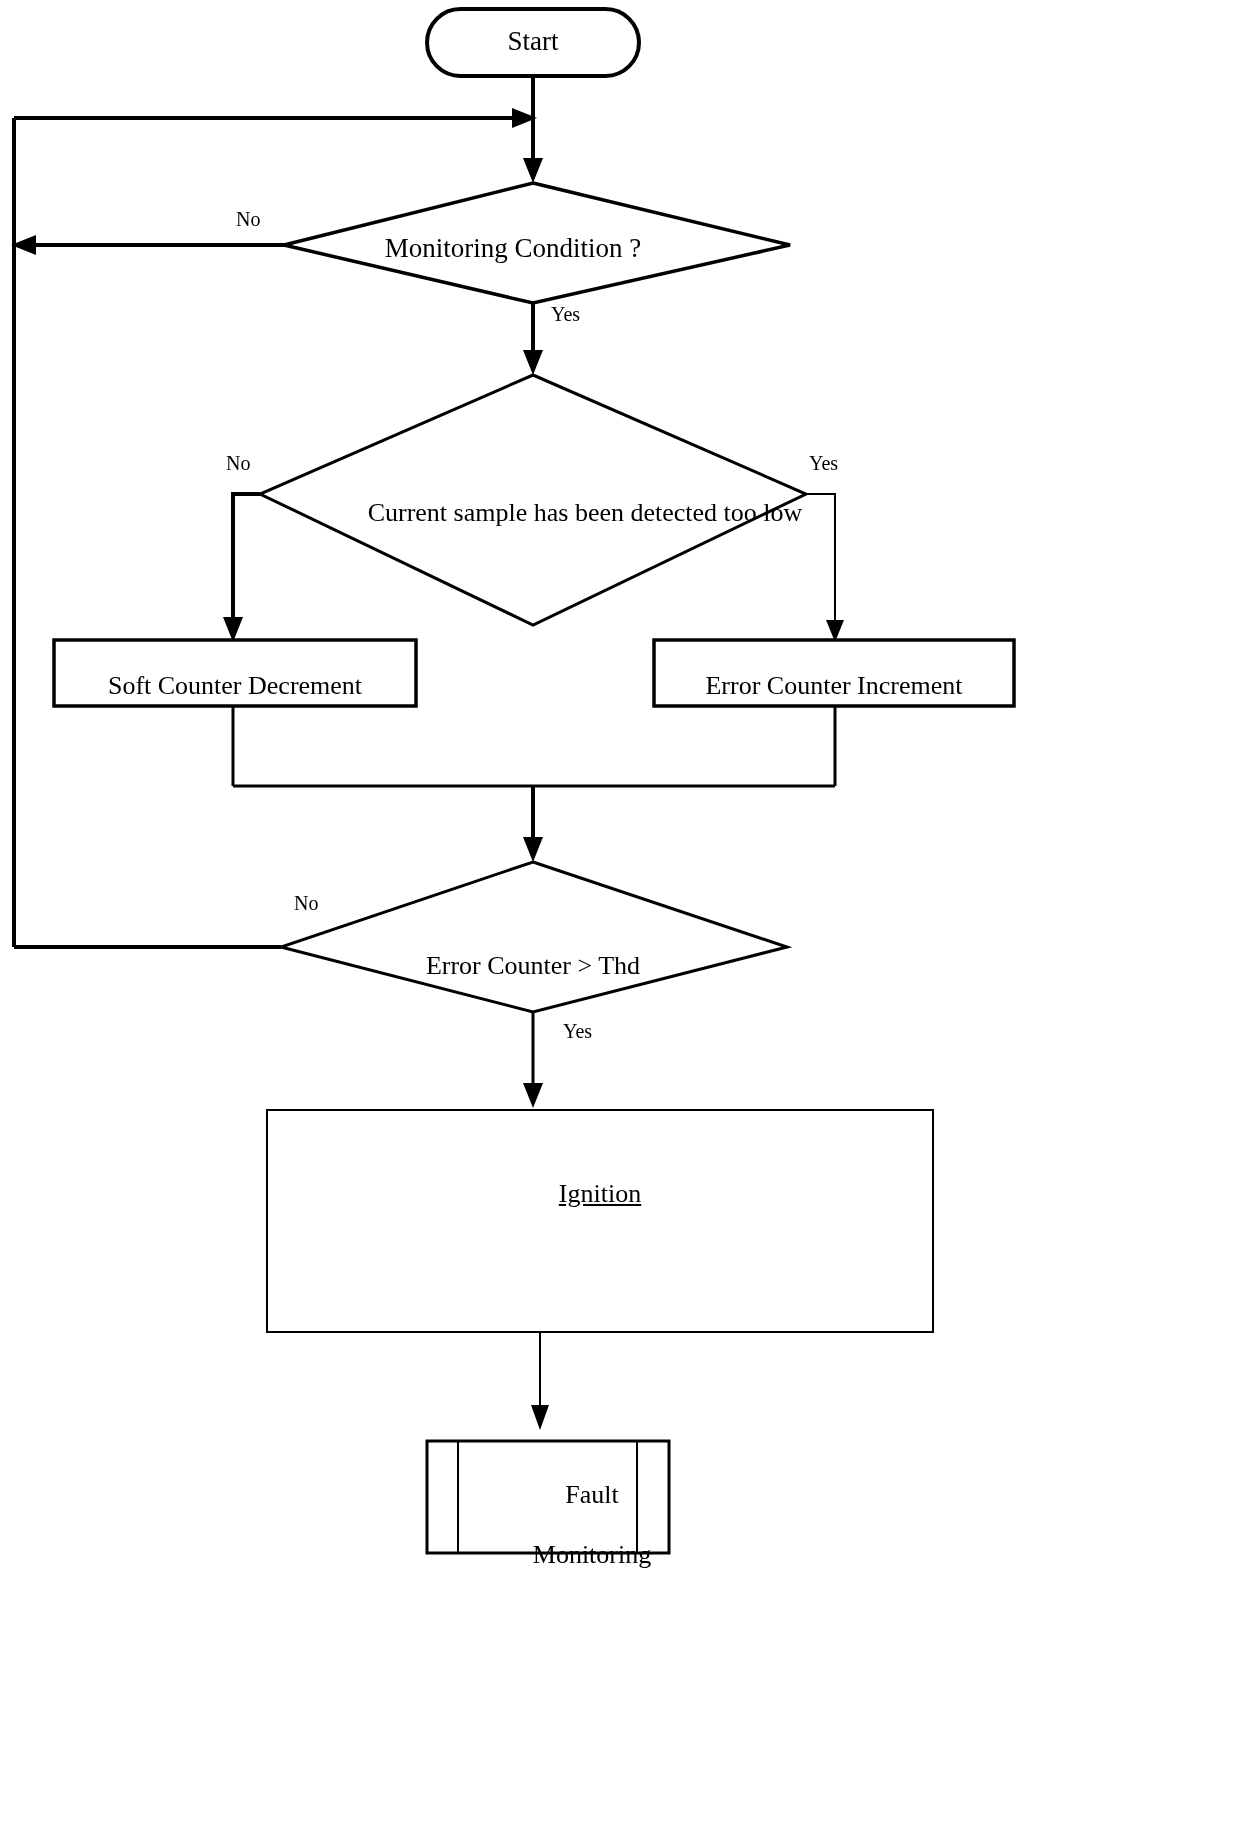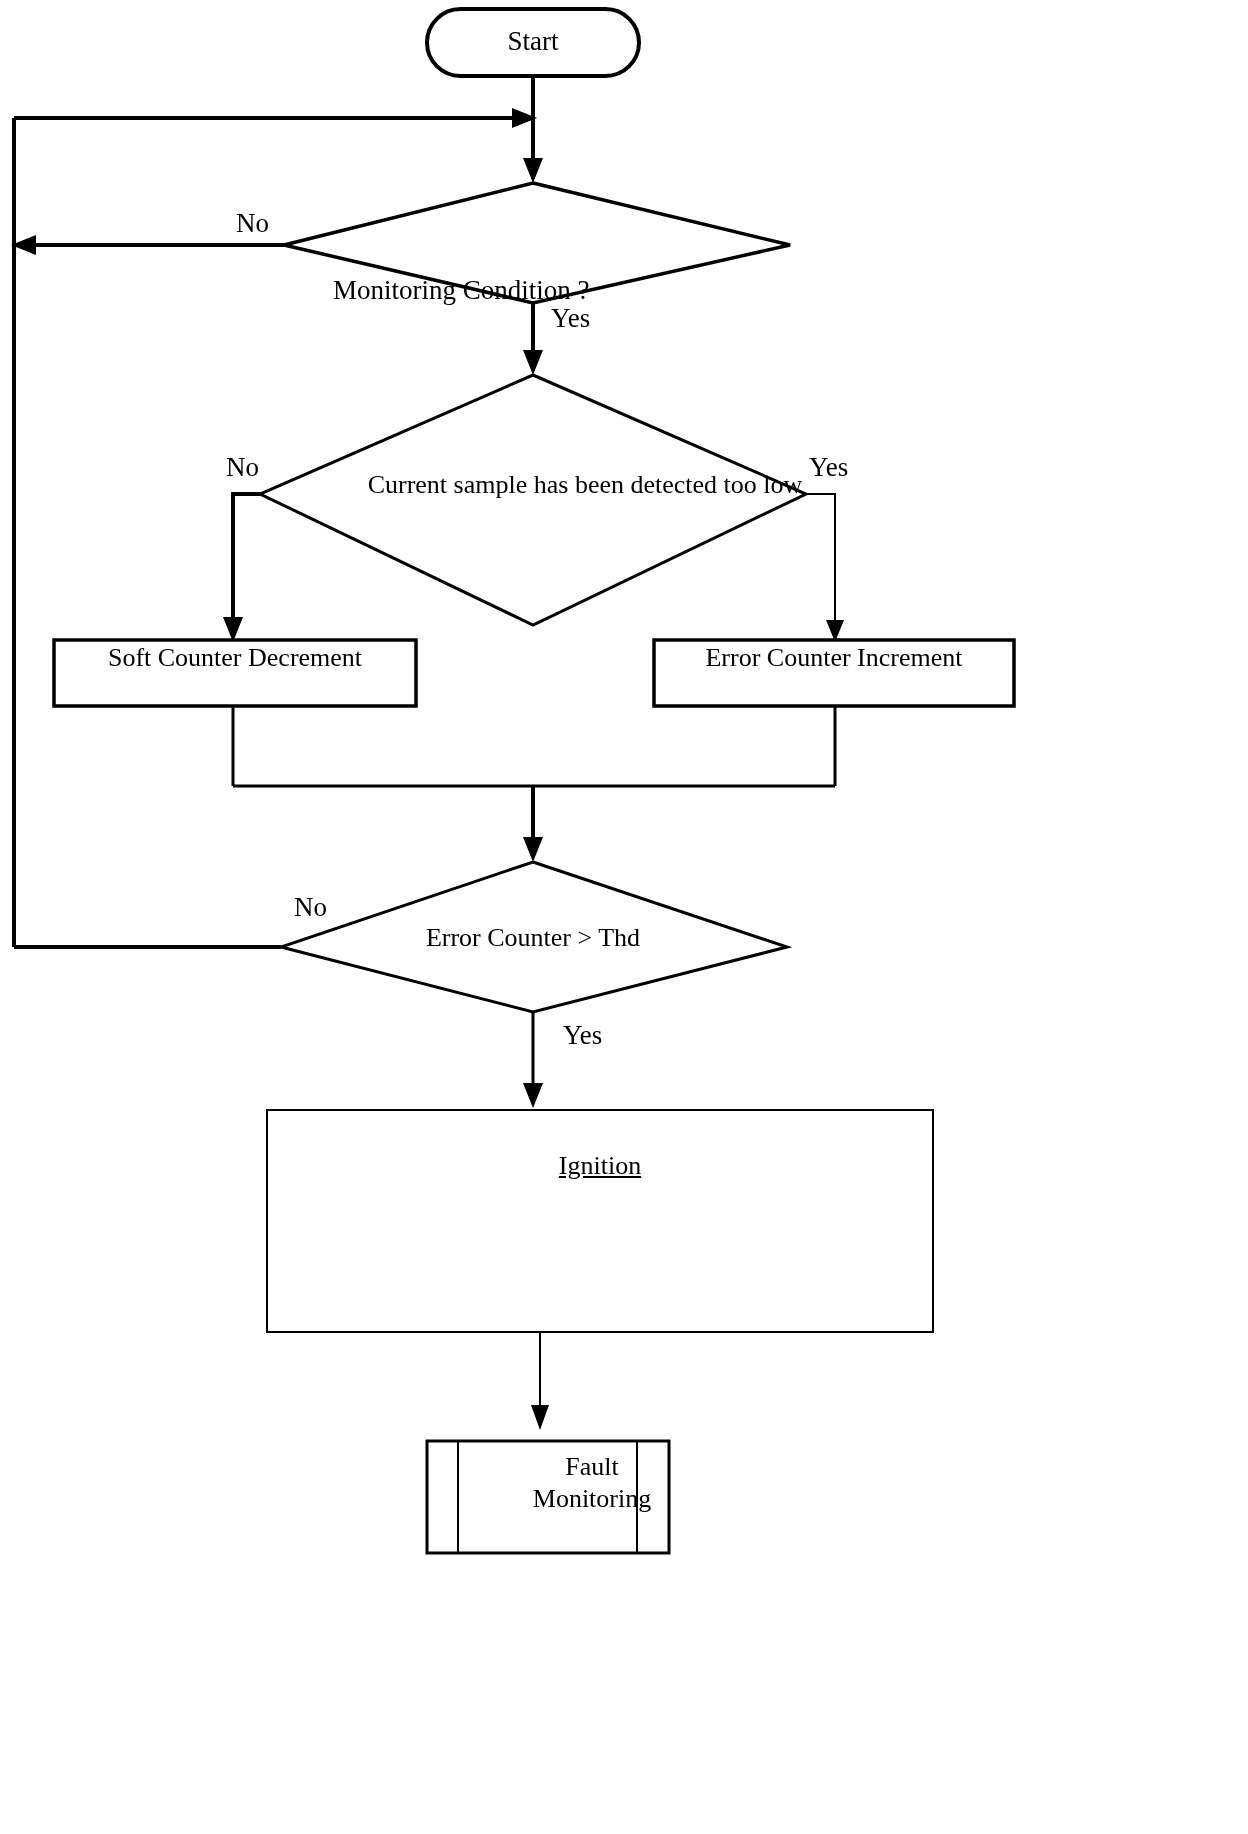--- a/index.html
+++ b/index.html
@@ -27,24 +27,25 @@
     stroke: #000000;
   }
   .lbl {
     font-family: "Liberation Serif", "DejaVu Serif", serif;
     fill: #000000;
     font-size: 27px;
   }
   .lbl-yn {
     font-family: "Liberation Serif", "DejaVu Serif", serif;
     fill: #000000;
-    font-size: 27px;
+    font-size: 20px;
   }
   .lbl-small {
     font-size: 26px;
+    margin-top: 28px;
   }
   .conn {
     stroke: #000000;
     fill: none;
   }
   .conn-thick { stroke-width: 4; }
   .conn-med   { stroke-width: 3; }
   .conn-thin  { stroke-width: 2; }
   .arrowhead { fill: #000000; stroke: none; }
 </style>
@@ -151,21 +152,21 @@
     <g>
       <rect class="shape-stroke" x="427" y="1441" width="242" height="112" stroke-width="3"></rect>
       <line class="conn conn-thin" x1="458" y1="1441" x2="458" y2="1553"></line>
       <line class="conn conn-thin" x1="637" y1="1441" x2="637" y2="1553"></line>
     </g>
 
   </svg>
 
   <div style="position:absolute; left:427px; top:26px; width:212px; text-align:center;" class="lbl">Start</div>
 
-  <div style="position:absolute; left:333px; top:233px; width:400px; text-align:left;margin-top:42px;" class="lbl">Monitoring Condition ?</div>
+  <div style="position:absolute; left:313px; top:233px; width:400px; text-align:center;" class="lbl">Monitoring Condition ?</div>
 
   <div style="position:absolute; left:236px; top:208px;" class="lbl-yn">No</div>
 
   <div style="position:absolute; left:551px; top:303px;" class="lbl-yn">Yes</div>
 
   <div style="position:absolute; left:355px; top:470px; width:460px; text-align:center;" class="lbl lbl-small">Current sample has been detected too low</div>
 
   <div style="position:absolute; left:226px; top:452px;" class="lbl-yn">No</div>
 
   <div style="position:absolute; left:809px; top:452px;" class="lbl-yn">Yes</div>

